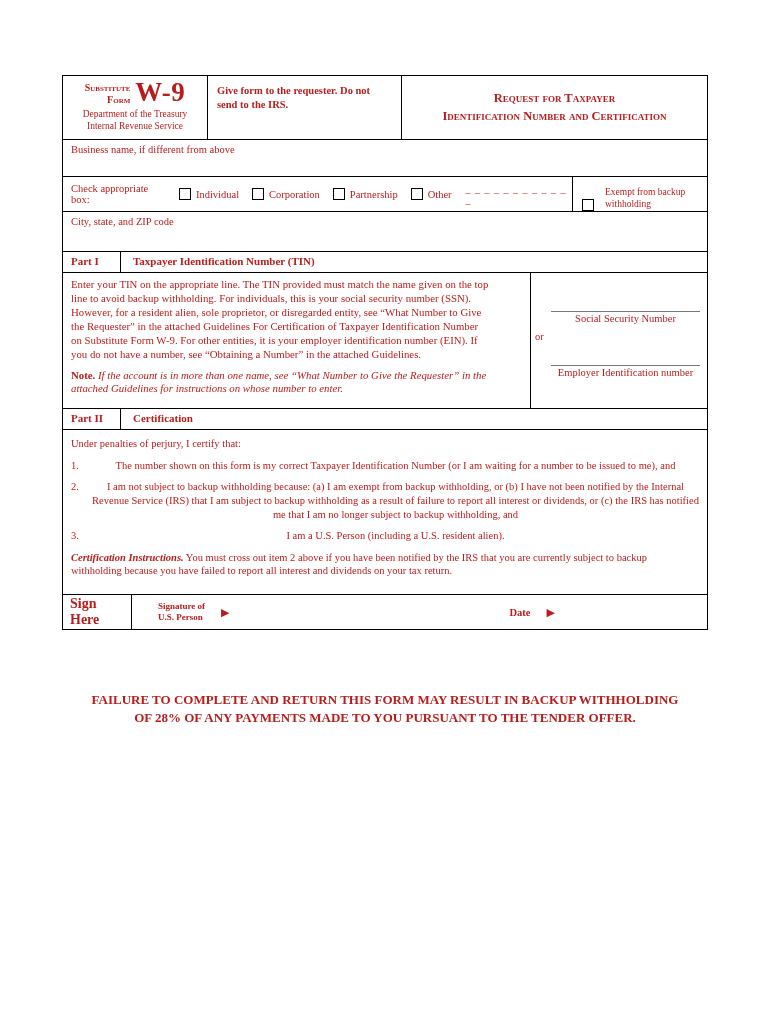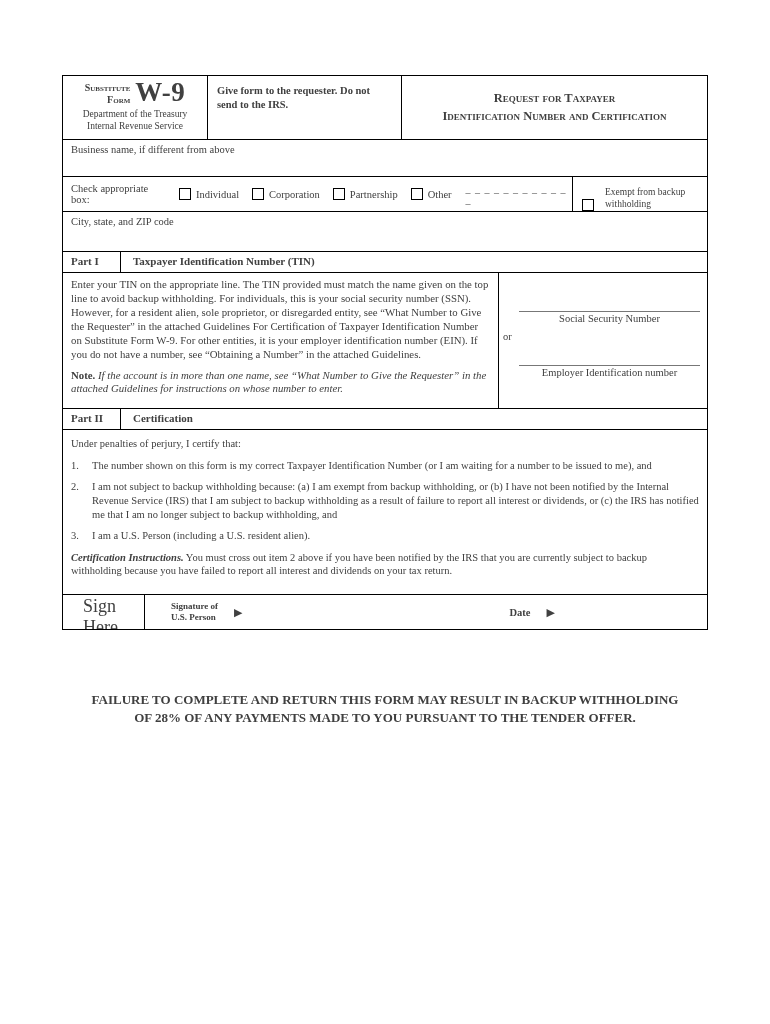--- a/index.html
+++ b/index.html
@@ -1,19 +1,19 @@
 <!DOCTYPE html>
 <html><head>
 <meta charset="utf-8">
 <style>
   * { margin:0; padding:0; box-sizing:border-box; }
   body { background:#fff; }
   .page {
     position:relative; width:770px; height:1024px; background:#ffffff;
-    font-family:"Liberation Serif", serif; color:#404040;
+    font-family:"Liberation Serif", serif; color:#b91c1c;
   }
   .form { position:absolute; left:62px; top:75px; width:646px; border:1px solid #000; }
   .row { display:flex; border-bottom:1px solid #000; }
   .row:last-child { border-bottom:none; }
   .cell { overflow:hidden; }
   .cell + .cell { border-left:1px solid #000; }
 
   
   .row-header { height:64px; }
   .hdr-left { width:144px; padding-top:4px; }
@@ -39,44 +39,44 @@
   .check-right { flex:1; display:flex; align-items:flex-end; padding-left:9px; }
   .check-right .cb { margin-right:11px; }
   .exempt-label { font-size:9.5px; line-height:1.25; }
 
   
   .row-parthdr { height:21px; }
   .part-label { width:57px; padding:3px 0 0 8px; font-weight:bold; font-size:11px; }
   .part-title { flex:1; padding:3px 0 0 12px; font-weight:bold; font-size:11px; }
 
   
-  .row-p1body { height:136px; }
+  .row-p1body { height:136px;gap:32px; }
   .p1-left { width:435px; padding:5px 7px 0 8px; font-size:10.8px; line-height:1.29; }
   .p1-note { margin-top:7px; }
   .p1-note .nlabel { font-weight:bold; }
   .p1-note .ntext { font-style:italic; }
   .p1-right { flex:1; position:relative; font-size:10.5px; }
   .or-word { position:absolute; left:4px; top:58px; }
   .tin-line { border-top:1px solid #777; }
   .ssn-block { position:absolute; left:20px; right:7px; top:38px; text-align:center; }
   .ein-block { position:absolute; left:20px; right:7px; top:92px; text-align:center; }
   .tin-label { margin-top:1px; }
 
   
   .row-p2body { height:165px; }
   .p2-cell { flex:1; padding:7px 8px 0 8px; font-size:10.5px; line-height:1.3; }
   .p2-item { display:flex; margin-top:8px; }
   .p2-num { width:21px; flex:none; }
-  .p2-text { flex:1; }
+  .p2-text { flex:1;text-align:center; }
   .cert-para { margin-top:8px; }
   .cert-label { font-weight:bold; font-style:italic; }
 
   
   .row-sign { height:34px; }
-  .sign-label { width:68px; padding:1px 0 0 7px; font-weight:normal; font-size:18px; line-height:1.15;margin-left:13px; }
+  .sign-label { width:68px; padding:1px 0 0 7px; font-weight:bold; font-size:14px; line-height:1.15; }
   .sign-main { flex:1; display:flex; align-items:center; padding-left:26px; }
   .sig-label { font-weight:bold; font-size:9px; line-height:1.25; }
   .arrow { font-size:11px; margin-left:16px; }
   .date-group { margin-left:auto; margin-right:112px; display:flex; align-items:center; }
   .date-word { font-weight:bold; font-size:10.5px; }
 
   
   .footer {
     position:absolute; left:0; top:691px; width:770px; text-align:center;
     font-weight:bold; font-size:13px; line-height:1.35;

